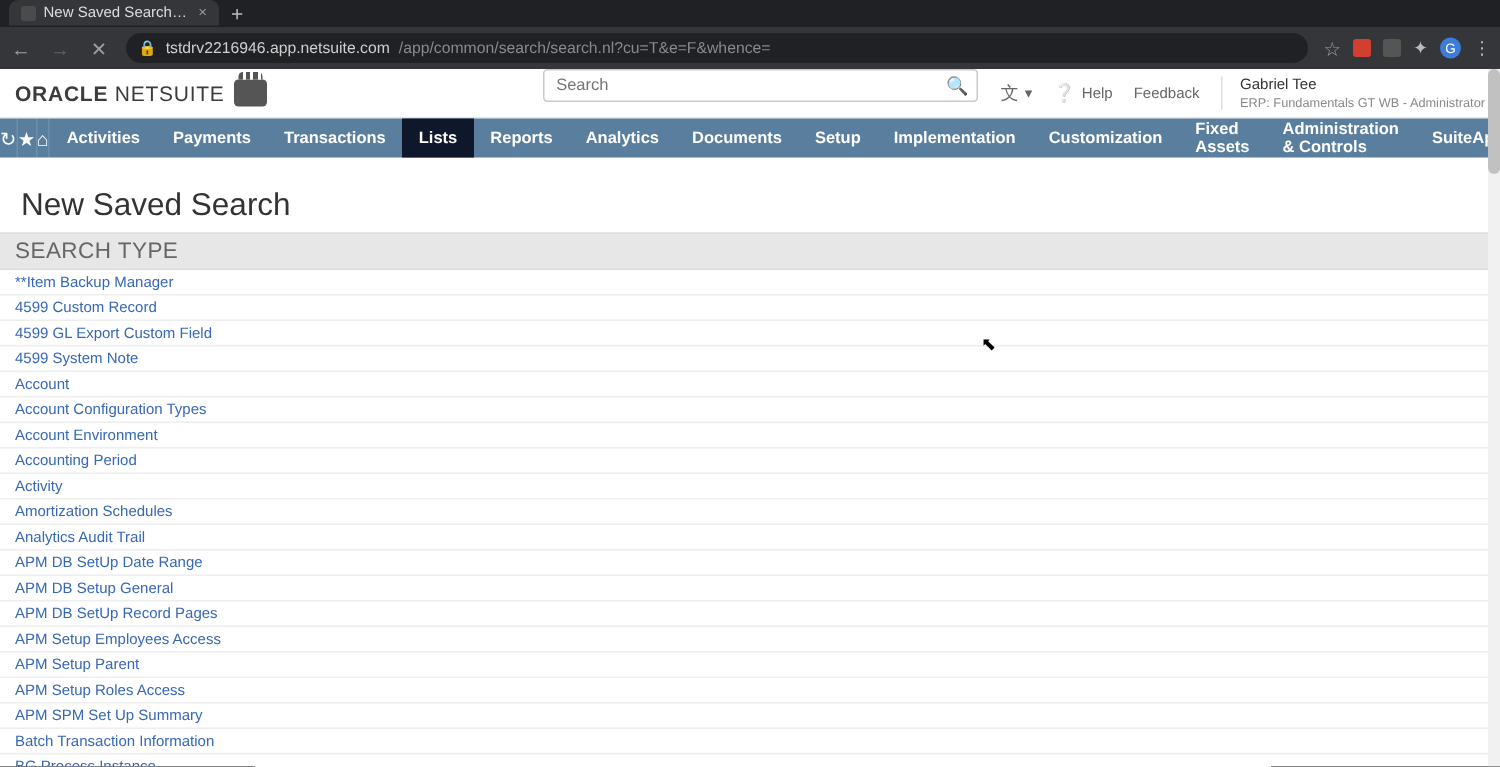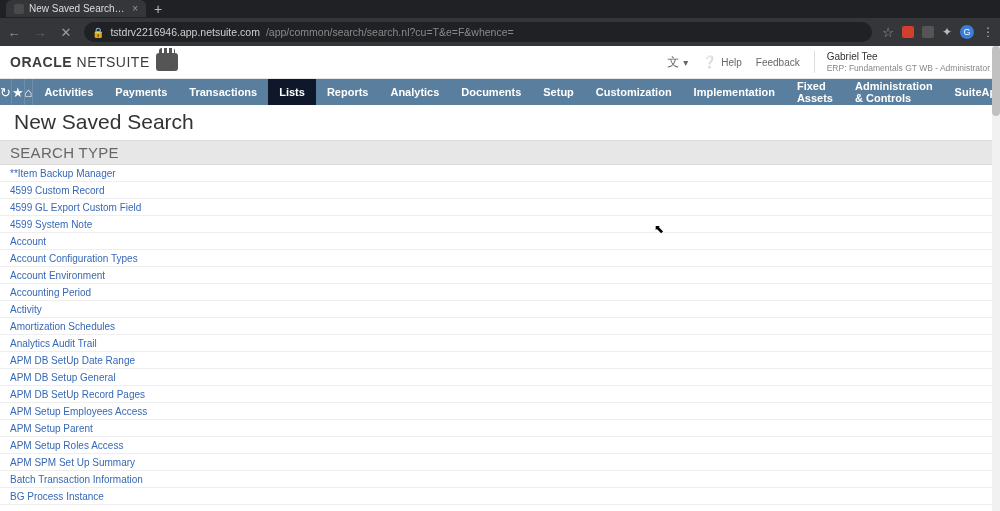--- a/index.html
+++ b/index.html
@@ -46,21 +46,21 @@
   .hdr-glyph{font-size:12px;color:#666;}
   .hdr-user{border-left:1px solid #ddd;padding-left:12px;line-height:1.2;}
   .hdr-user .uname{color:#333;font-size:10px;}
   .hdr-user .urole{color:#888;font-size:8.5px;}
   
   .ns-nav{height:26px;background:#5a7f9e;display:flex;align-items:stretch;}
   .ns-nav .icon-cell{width:32px;display:flex;align-items:center;justify-content:center;color:#fff;font-size:13px;border-right:1px solid rgba(255,255,255,0.12);}
   .ns-nav .menu-item{padding:0 11px;display:flex;align-items:center;color:#fff;font-size:11px;font-weight:600;cursor:pointer;}
   .ns-nav .menu-item.active{background:#0f172a;}
   
-  .page-title{padding:5px 14px 6px;font-size:21px;font-weight:400;color:#333;}
+  .page-title{padding:20px 14px 6px;font-size:21px;font-weight:400;color:#333;}
   
   .list-hdr{background:#e7e7e7;color:#666;font-size:15px;padding:3px 10px;letter-spacing:0.3px;border-top:1px solid #dcdcdc;border-bottom:1px solid #dcdcdc;}
   .list-row{font-size:10px;padding:2.5px 10px;border-bottom:1px solid #eee;color:#3768b5;cursor:pointer;}
   .cursor-ptr{position:absolute;left:654px;top:176px;font-size:12px;color:#000;pointer-events:none;}
   
   .scroll-v{position:absolute;right:0;top:0;width:8px;height:100%;background:#f1f1f1;}
   .scroll-thumb{position:absolute;right:0;top:0;width:8px;height:70px;background:#c1c1c1;border-radius:4px;}
 </style>
 </head>
 <body>
@@ -102,20 +102,26 @@
 <div class="ns-page">
   <div class="scroll-v">
     <div class="scroll-thumb"></div>
   </div>
 
   <div class="ns-header">
     <div class="ns-logo">
       <span class="ns-logo-text"><span class="ns-logo-bold">ORACLE</span> <span class="ns-logo-suite">NETSUITE</span></span>
       <span class="ns-shop-icon"></span>
     </div>
+    <div class="ns-search-wrap">
+      <div class="ns-search-box">
+        <input type="text" placeholder="Search" style="">
+        <span class="sicon">🔍</span>
+      </div>
+    </div>
     <div class="ns-header-right">
       <span class="hdr-item"><span class="hdr-glyph">文</span>▾</span>
       <span class="hdr-item">
           <span class="hdr-glyph">❔</span>
           <span>Help</span>
         </span>
       <span class="hdr-item">
           <span>Feedback</span>
         </span>
       <div class="hdr-user">
@@ -131,22 +137,22 @@
     <div class="icon-cell">⌂</div>
     <div id="nav-items" style="display: flex;">
         <div class="menu-item">Activities</div>
         <div class="menu-item">Payments</div>
         <div class="menu-item">Transactions</div>
         <div class="menu-item active">Lists</div>
         <div class="menu-item">Reports</div>
         <div class="menu-item">Analytics</div>
         <div class="menu-item">Documents</div>
         <div class="menu-item">Setup</div>
+        <div class="menu-item">Implementation</div>
         <div class="menu-item">Customization</div>
-        <div class="menu-item">Implementation</div>
         <div class="menu-item">Fixed Assets</div>
         <div class="menu-item">Administration &amp; Controls</div>
         <div class="menu-item">SuiteApps</div>
       </div>
   </div>
 
   <div class="page-title">New Saved Search</div>
 
   <div class="list-hdr">SEARCH TYPE</div>
   <div id="list-rows">

